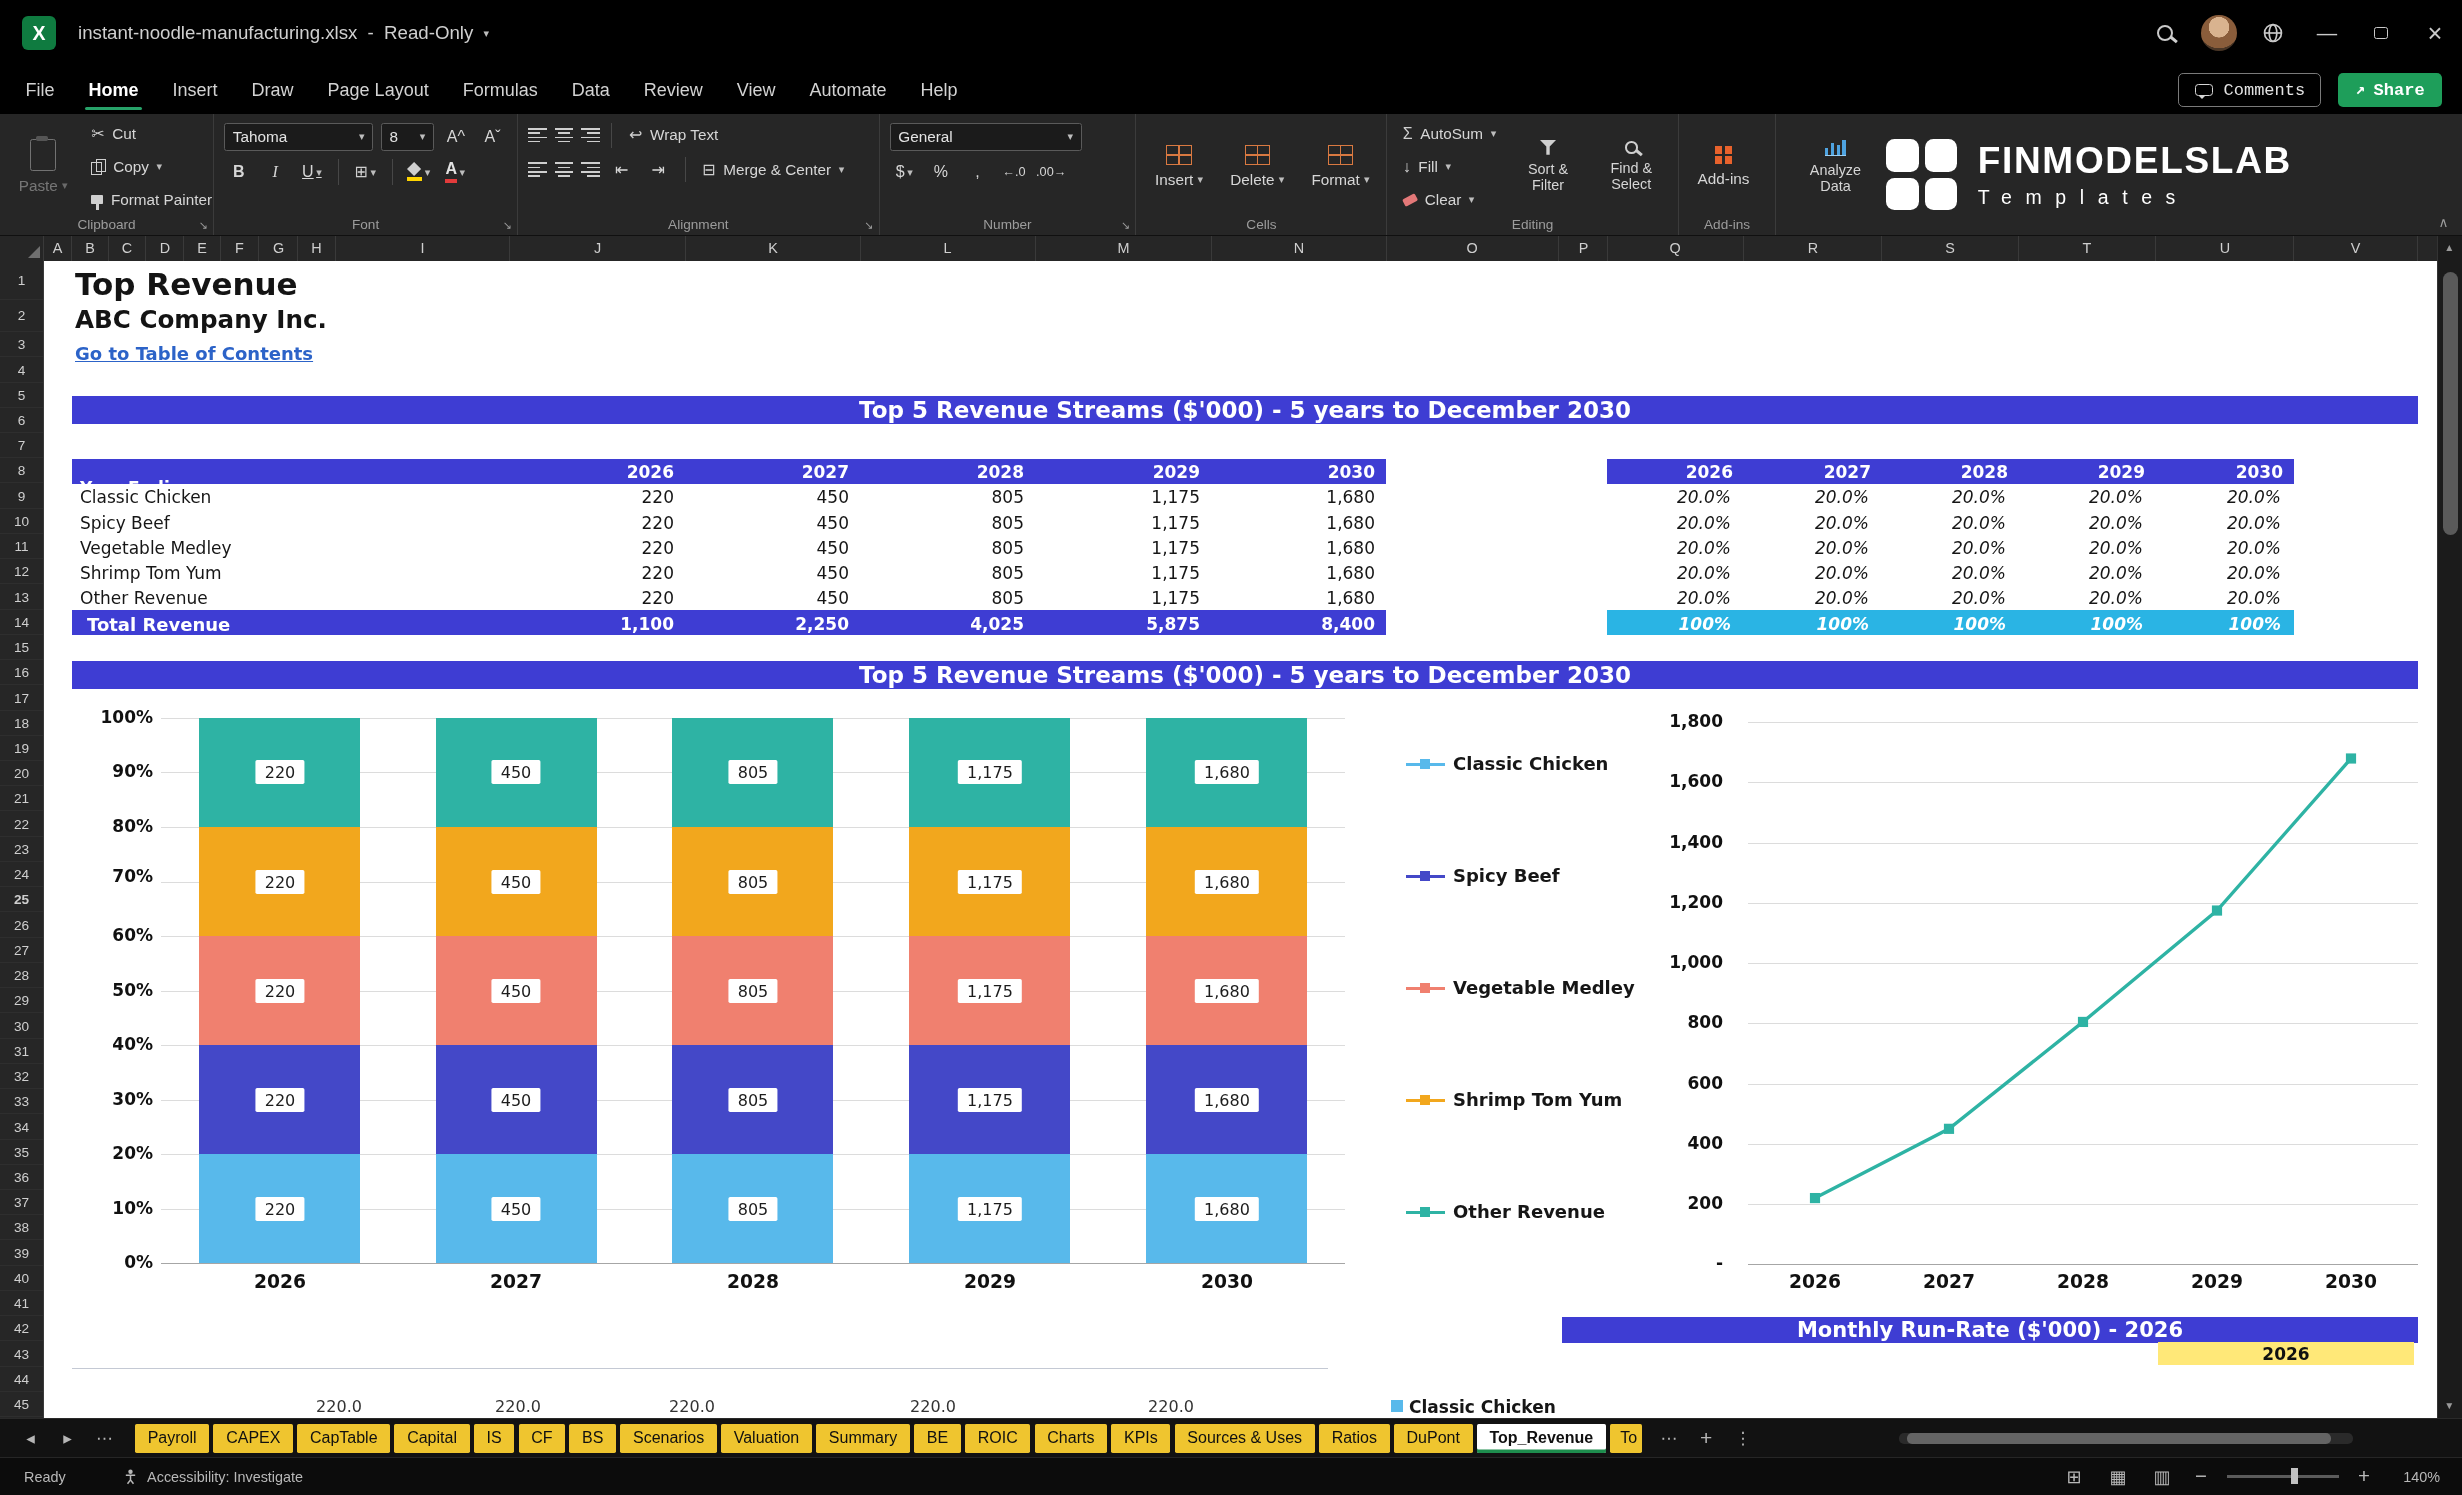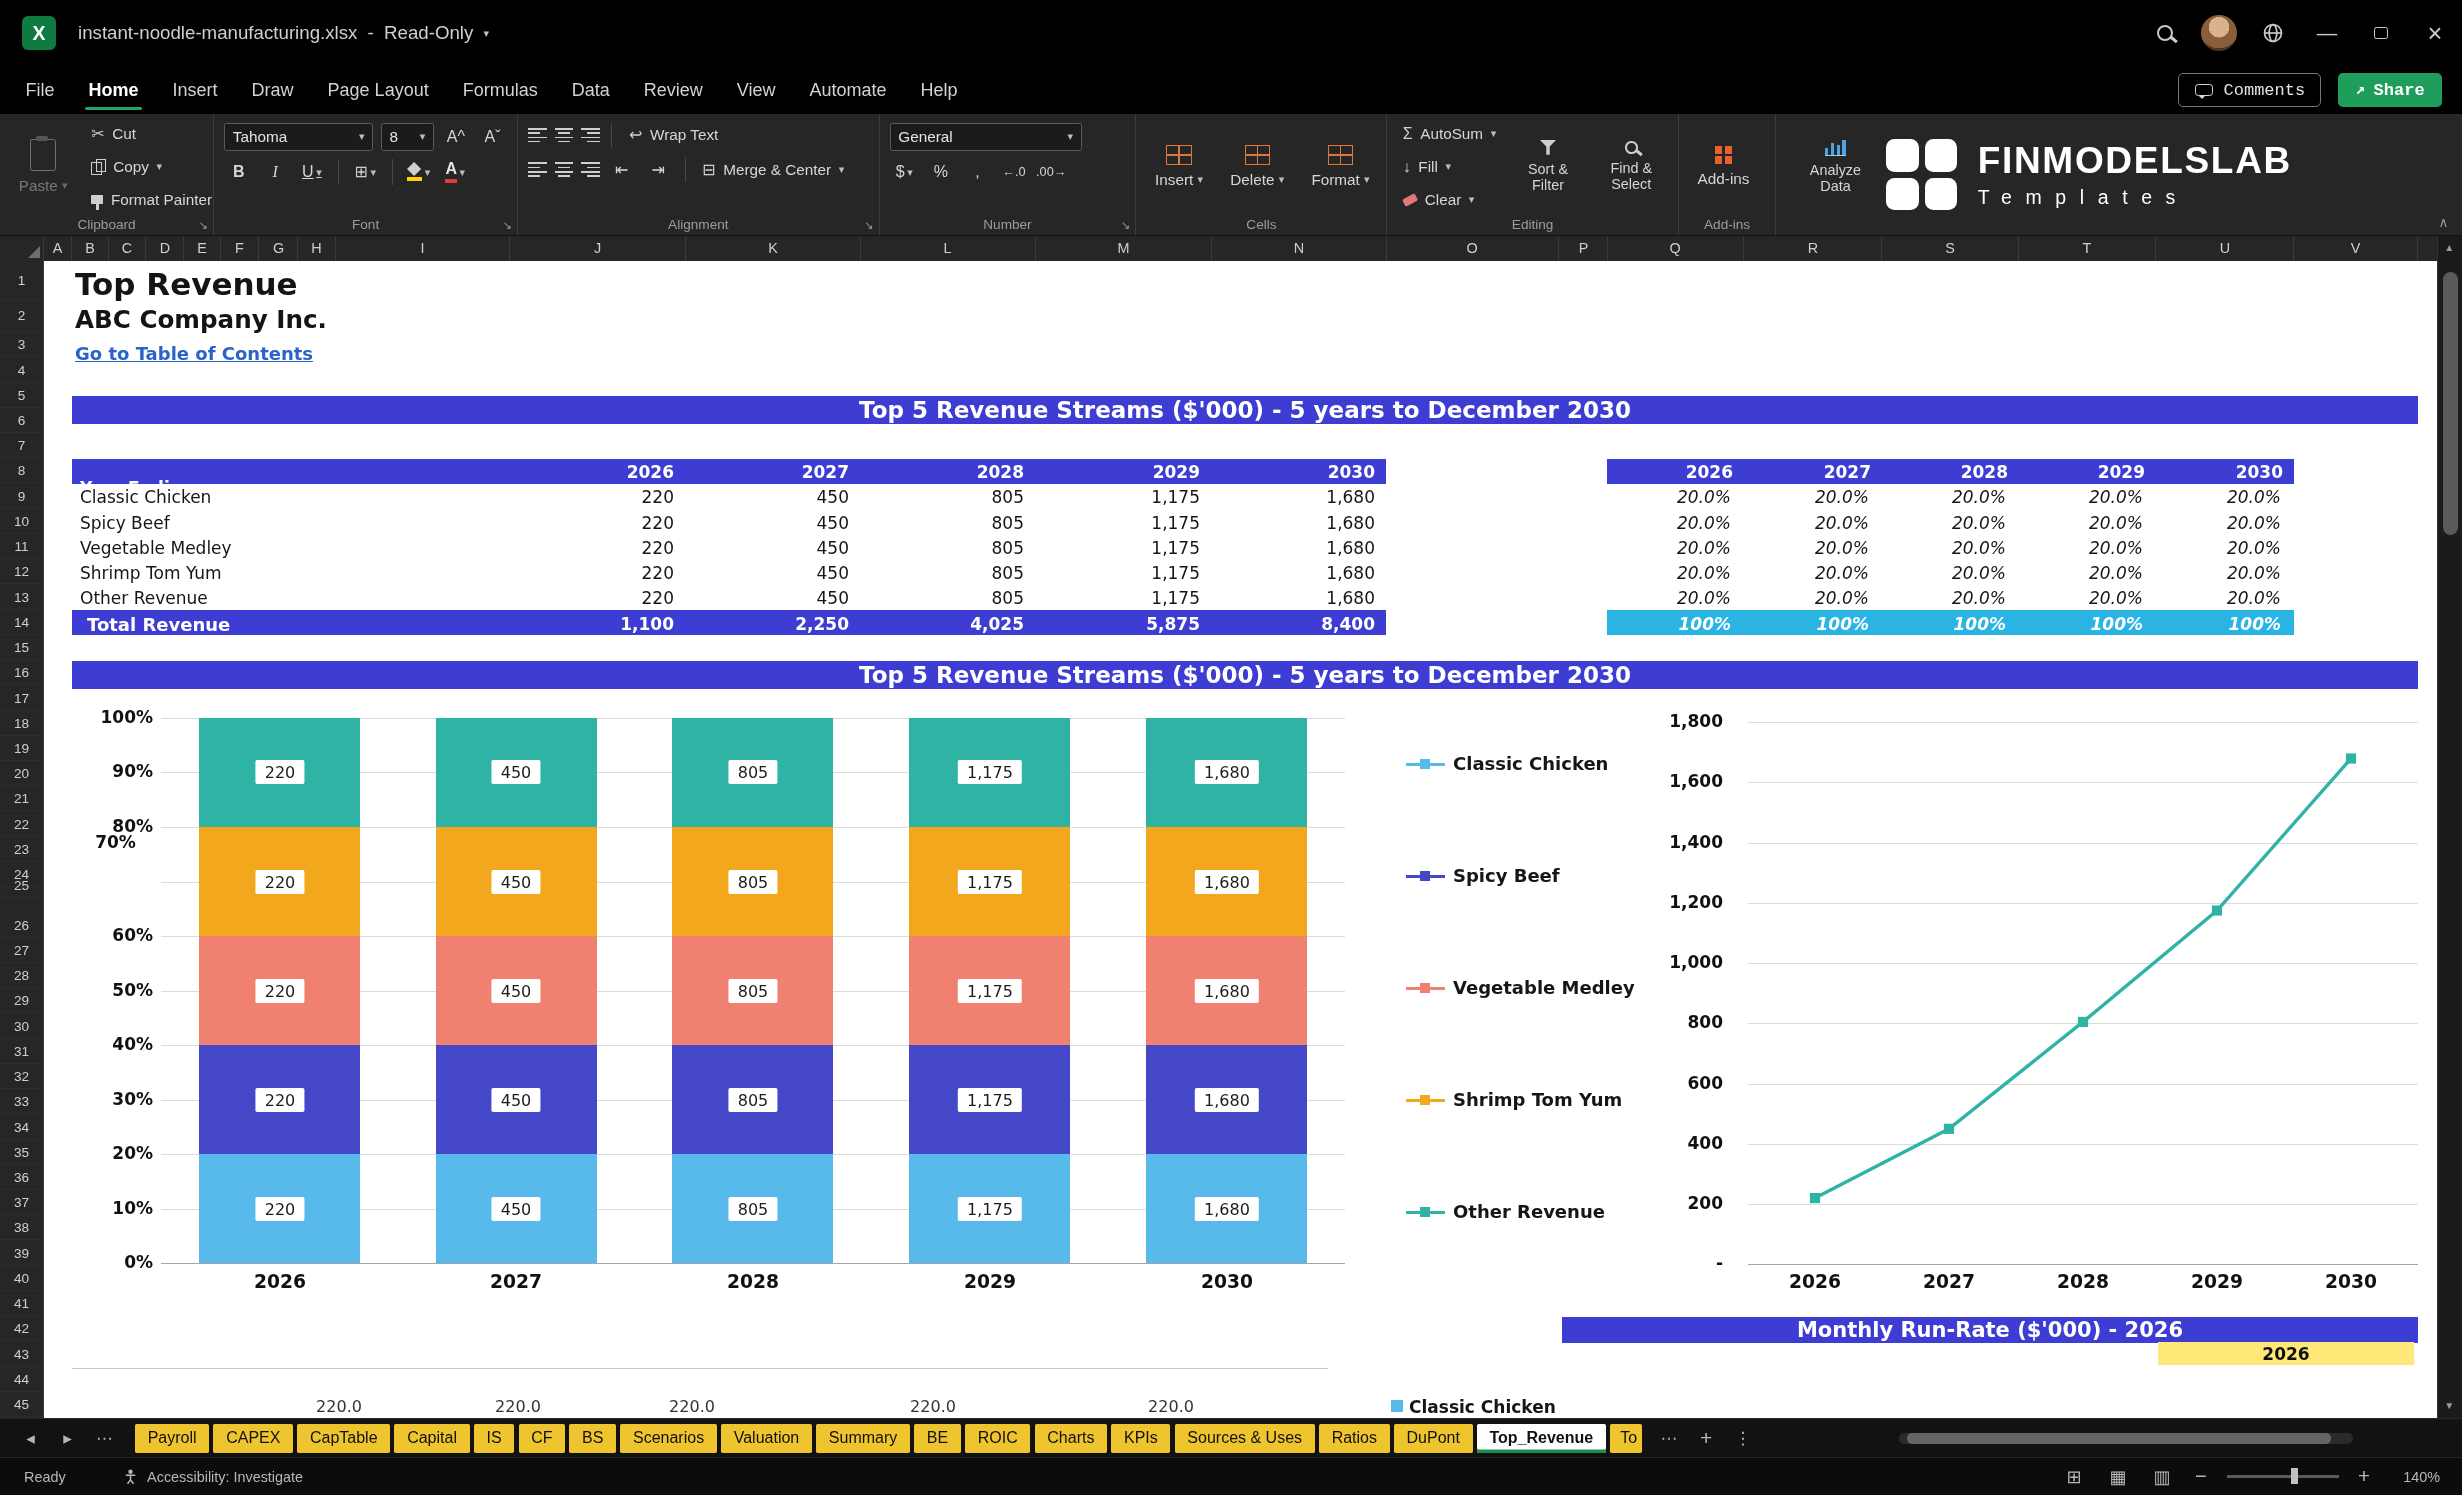--- a/index.html
+++ b/index.html
@@ -520,21 +520,21 @@
       <div class="rowh" style="top: 374px; height: 25px;">15</div>
       <div class="rowh" style="top: 399px; height: 25px;">16</div>
       <div class="rowh" style="top: 425px; height: 25px;">17</div>
       <div class="rowh" style="top: 450px; height: 25px;">18</div>
       <div class="rowh" style="top: 475px; height: 25px;">19</div>
       <div class="rowh" style="top: 500px; height: 25px;">20</div>
       <div class="rowh" style="top: 525px; height: 25px;">21</div>
       <div class="rowh" style="top: 551px; height: 25px;">22</div>
       <div class="rowh" style="top: 576px; height: 25px;">23</div>
       <div class="rowh" style="top: 601px; height: 25px;">24</div>
-      <div class="rowh" style="top: 612px; height: 25px;">25</div>
+      <div class="rowh" style="top: 626px; height: 25px; font-weight: bold;">25</div>
       <div class="rowh" style="top: 652px; height: 25px;">26</div>
       <div class="rowh" style="top: 677px; height: 25px;">27</div>
       <div class="rowh" style="top: 702px; height: 25px;">28</div>
       <div class="rowh" style="top: 727px; height: 25px;">29</div>
       <div class="rowh" style="top: 753px; height: 25px;">30</div>
       <div class="rowh" style="top: 778px; height: 25px;">31</div>
       <div class="rowh" style="top: 803px; height: 25px;">32</div>
       <div class="rowh" style="top: 828px; height: 25px;">33</div>
       <div class="rowh" style="top: 854px; height: 25px;">34</div>
       <div class="rowh" style="top: 879px; height: 25px;">35</div>
@@ -652,21 +652,21 @@
       <div class="cell num ylab" style="left: 78px; top: 1143px; width: 75px;">20%</div>
       <div class="gridline" style="left: 161px; top: 1100px; width: 1184px;"></div>
       <div class="cell num ylab" style="left: 78px; top: 1089px; width: 75px;">30%</div>
       <div class="gridline" style="left: 161px; top: 1045px; width: 1184px;"></div>
       <div class="cell num ylab" style="left: 78px; top: 1034px; width: 75px;">40%</div>
       <div class="gridline" style="left: 161px; top: 991px; width: 1184px;"></div>
       <div class="cell num ylab" style="left: 78px; top: 980px; width: 75px;">50%</div>
       <div class="gridline" style="left: 161px; top: 936px; width: 1184px;"></div>
       <div class="cell num ylab" style="left: 78px; top: 925px; width: 75px;">60%</div>
       <div class="gridline" style="left: 161px; top: 882px; width: 1184px;"></div>
-      <div class="cell num ylab" style="left: 78px; top: 832px; width: 75px; text-align: center;">70%</div>
+      <div class="cell num ylab" style="left: 78px; top: 866px; width: 75px;">70%</div>
       <div class="gridline" style="left: 161px; top: 827px; width: 1184px;"></div>
       <div class="cell num ylab" style="left: 78px; top: 816px; width: 75px;">80%</div>
       <div class="gridline" style="left: 161px; top: 772px; width: 1184px;"></div>
       <div class="cell num ylab" style="left: 78px; top: 761px; width: 75px;">90%</div>
       <div class="gridline" style="left: 161px; top: 718px; width: 1184px;"></div>
       <div class="cell num ylab" style="left: 78px; top: 707px; width: 75px;">100%</div>
       <div class="seg" style="left: 199px; top: 1154px; width: 161px; height: 109px; background: rgb(88, 185, 235);"></div>
       <div class="chip" style="left: 280px; top: 1209px;">220</div>
       <div class="seg" style="left: 199px; top: 1045px; width: 161px; height: 109px; background: rgb(68, 72, 200);"></div>
       <div class="chip" style="left: 280px; top: 1100px;">220</div>

